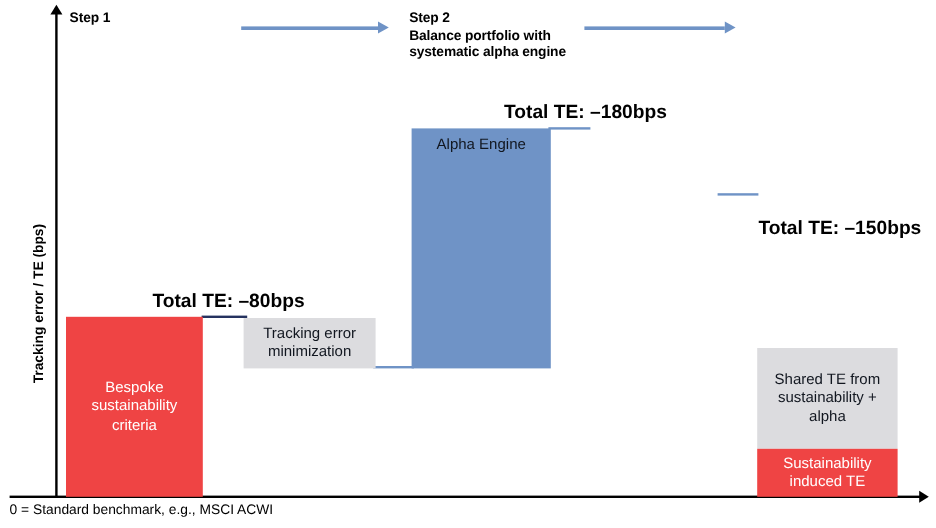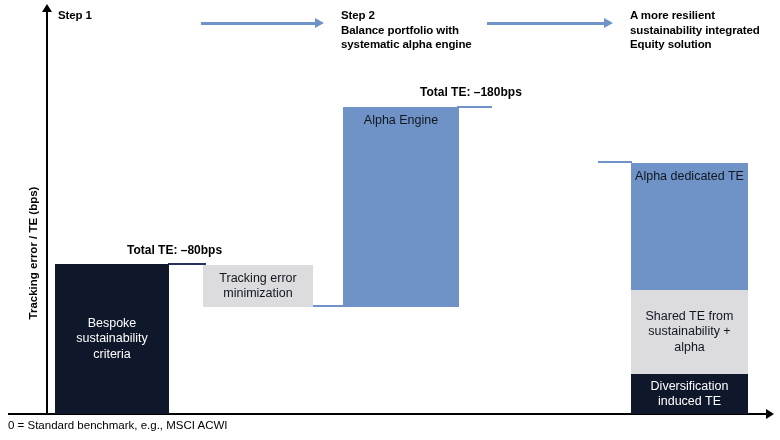--- a/index.html
+++ b/index.html
@@ -67,35 +67,35 @@
   
   .bar{
     position:absolute;
     box-sizing:border-box;
     display:flex;align-items:center;justify-content:center;
     text-align:center;
     font-size:12.5px;
     line-height:15.5px;
     padding:0 4px;
   }
-  .bar.navy{background:#0f172a;color:#ffffff;}
+  .bar.navy{background:#ef4444;color:#ffffff;}
   .bar.blue{background:#6f93c6;color:#11161f;}
   .bar.gray{background:#dcdcdf;color:#11161f;}
   .bar .txt{display:block;width:100%;}
   .bar.top-align{align-items:flex-start;padding-top:6px;}
 
   
   .conn{position:absolute;height:2px;}
   .conn.navy{background:#25325f;}
   .conn.blue{background:#6f93c6;}
 
   
   .total{
     position:absolute;
-    font-size:12px;font-weight:bold;color:#000;
+    font-size:16px;font-weight:bold;color:#000;
     white-space:nowrap;
   }
 
   
   .footnote{
     position:absolute;left:8px;top:419px;
     font-size:11.5px;font-weight:normal;color:#000;
     white-space:nowrap;
   }
 </style>
@@ -116,23 +116,20 @@
   <div class="step" style="left:341px;top:8px;width:140px;">
     <span class="step-title">Step 2</span>
     <span class="step-body">Balance portfolio with systematic alpha engine</span>
   </div>
 
   <div class="arrow" style="left:487px;top:18px;width:128px;">
     <div class="shaft" style="width:117px;"></div>
     <div class="head" style="left:117px;"></div>
   </div>
 
-  <div class="step" style="left:630px;top:8px;width:140px;">
-    <span class="step-title">A more resilient sustainability integrated Equity solution</span>
-  </div>
 
   <div class="y-axis-cap"></div>
   <div class="y-axis"></div>
   <div class="y-axis-label">Tracking error / TE (bps)</div>
   <div class="x-axis"></div>
   <div class="x-axis-cap"></div>
 
   <div class="total" style="left:127px;top:243px;">Total TE: –80bps</div>
   <div class="total" style="left:420px;top:85px;">Total TE: –180bps</div>
   <div class="total" style="left:632px;top:142px;margin-top:40px;">Total TE: –150bps</div>
@@ -148,27 +145,24 @@
 
   <div class="bar gray" style="left:203px;top:265px;width:110px;height:42px;">
     <span class="txt">Tracking error minimization</span>
   </div>
 
   <div class="bar blue top-align" style="left:343px;top:107px;width:116px;height:200px;">
     <span class="txt">Alpha Engine</span>
   </div>
 
 
-  <div class="bar blue top-align" style="left:631px;top:163px;width:117px;height:127px;">
-    <span class="txt">Alpha dedicated TE</span>
-  </div>
 
   <div class="bar gray" style="left:631px;top:290px;width:117px;height:84px;">
     <span class="txt">Shared TE from sustainability + alpha</span>
   </div>
 
   <div class="bar navy" style="left:631px;top:374px;width:117px;height:40px;">
-    <span class="txt">Diversification induced TE</span>
+    <span class="txt">Sustainability induced TE</span>
   </div>
 
   <div class="footnote">0 = Standard benchmark, e.g., MSCI ACWI</div>
 
 </div>
 
 </body></html>

